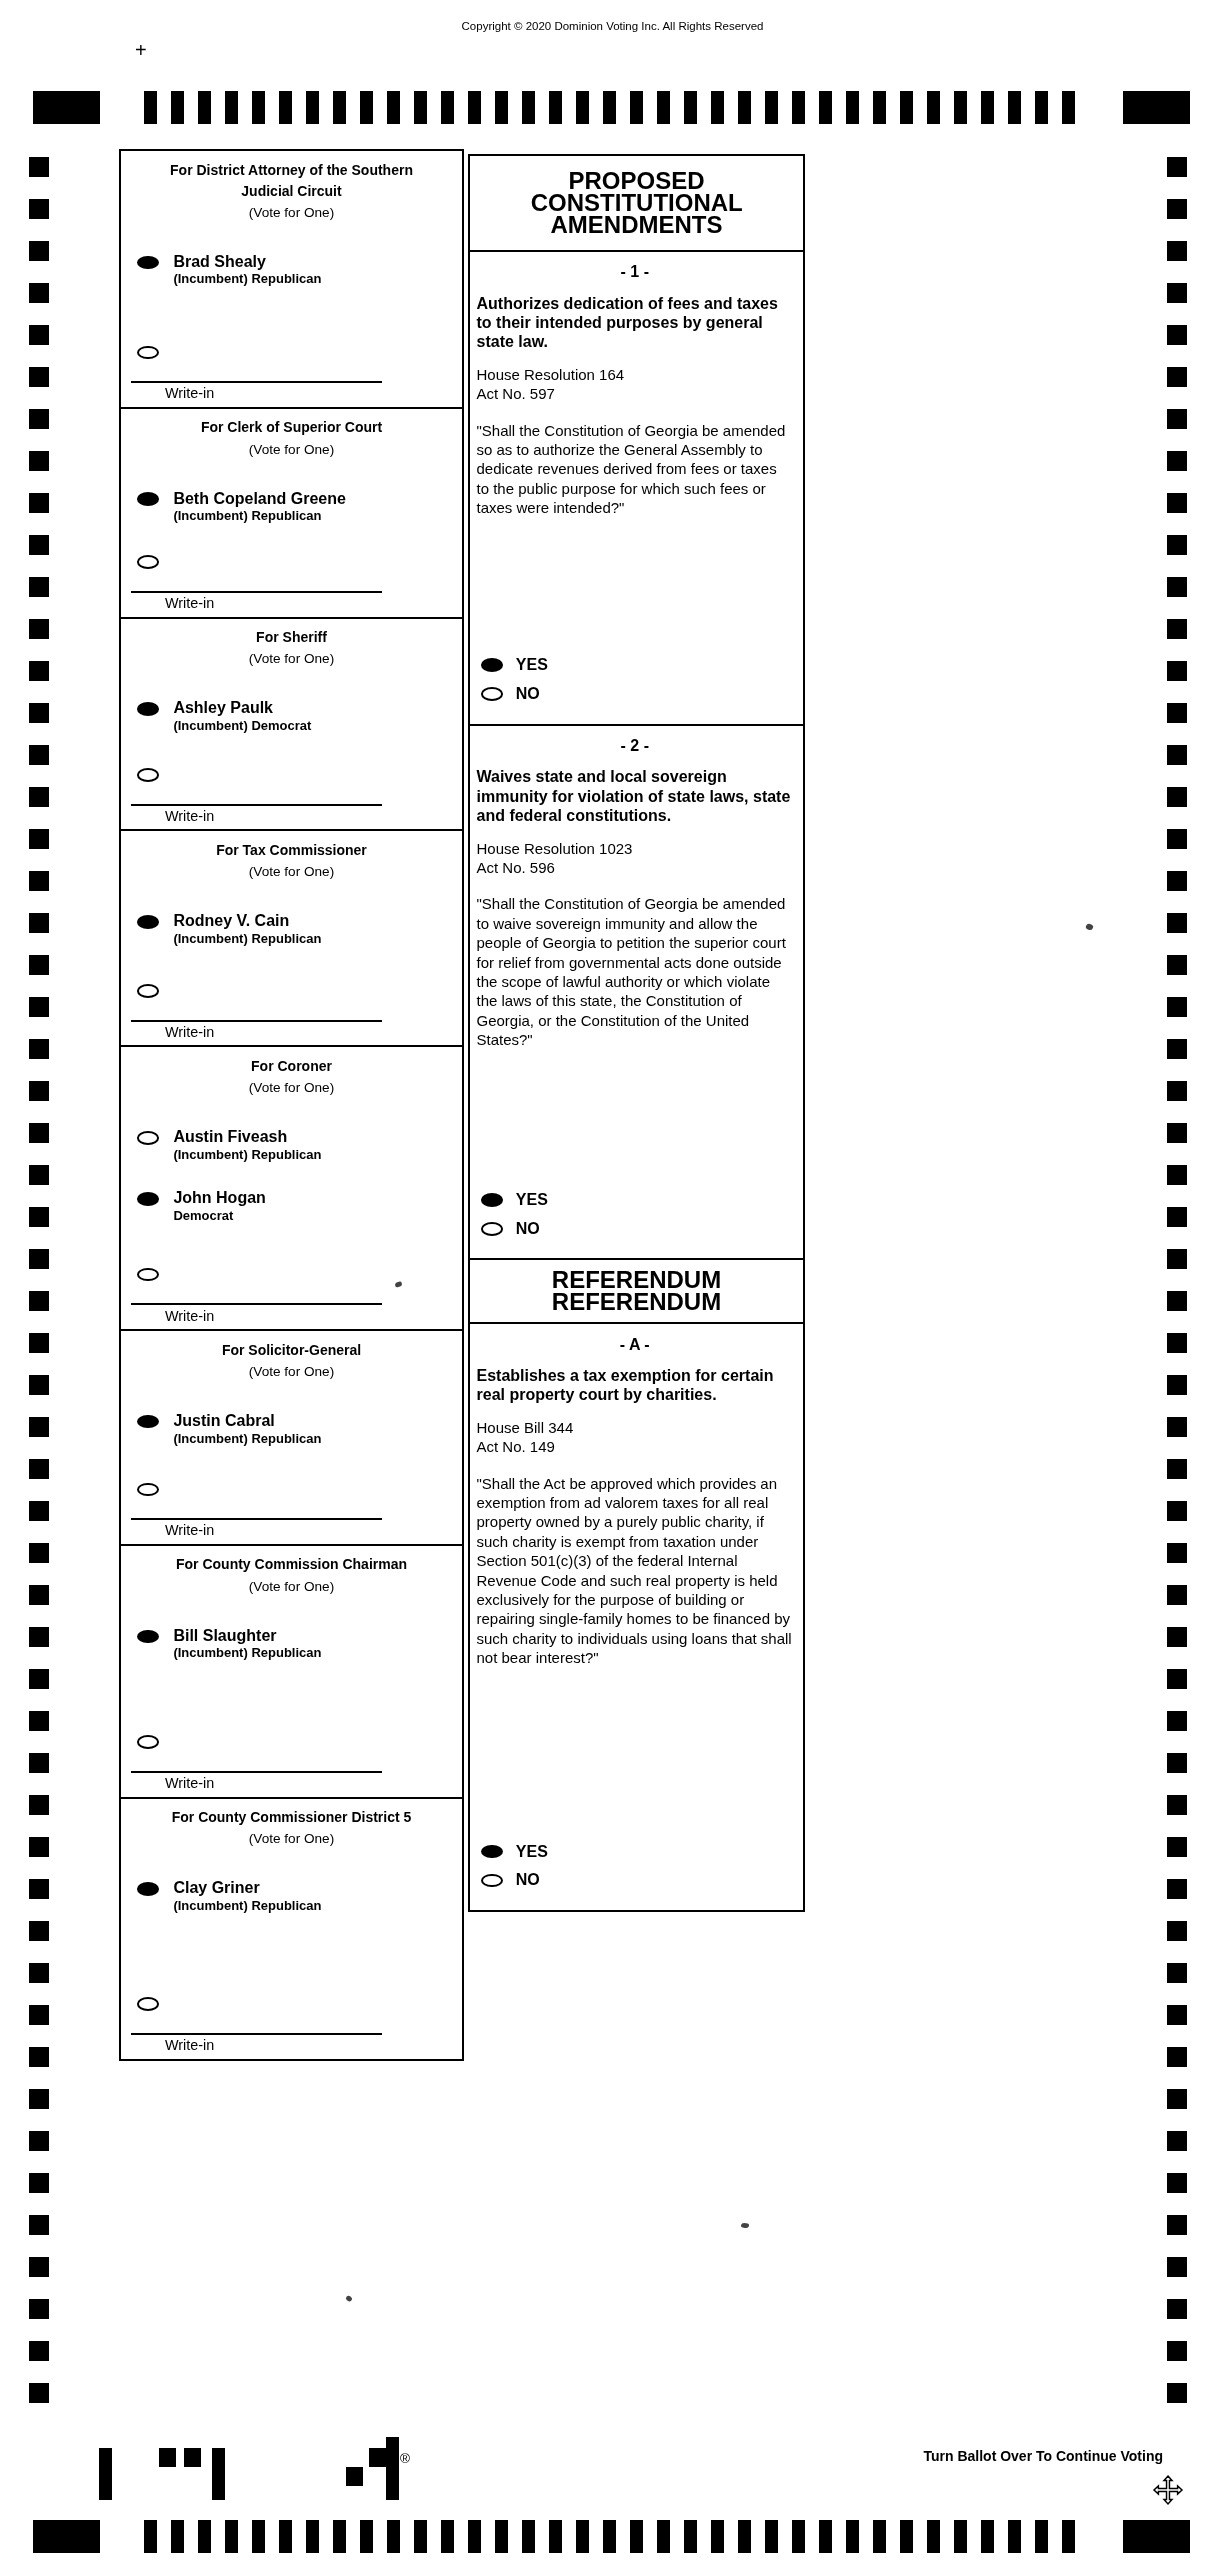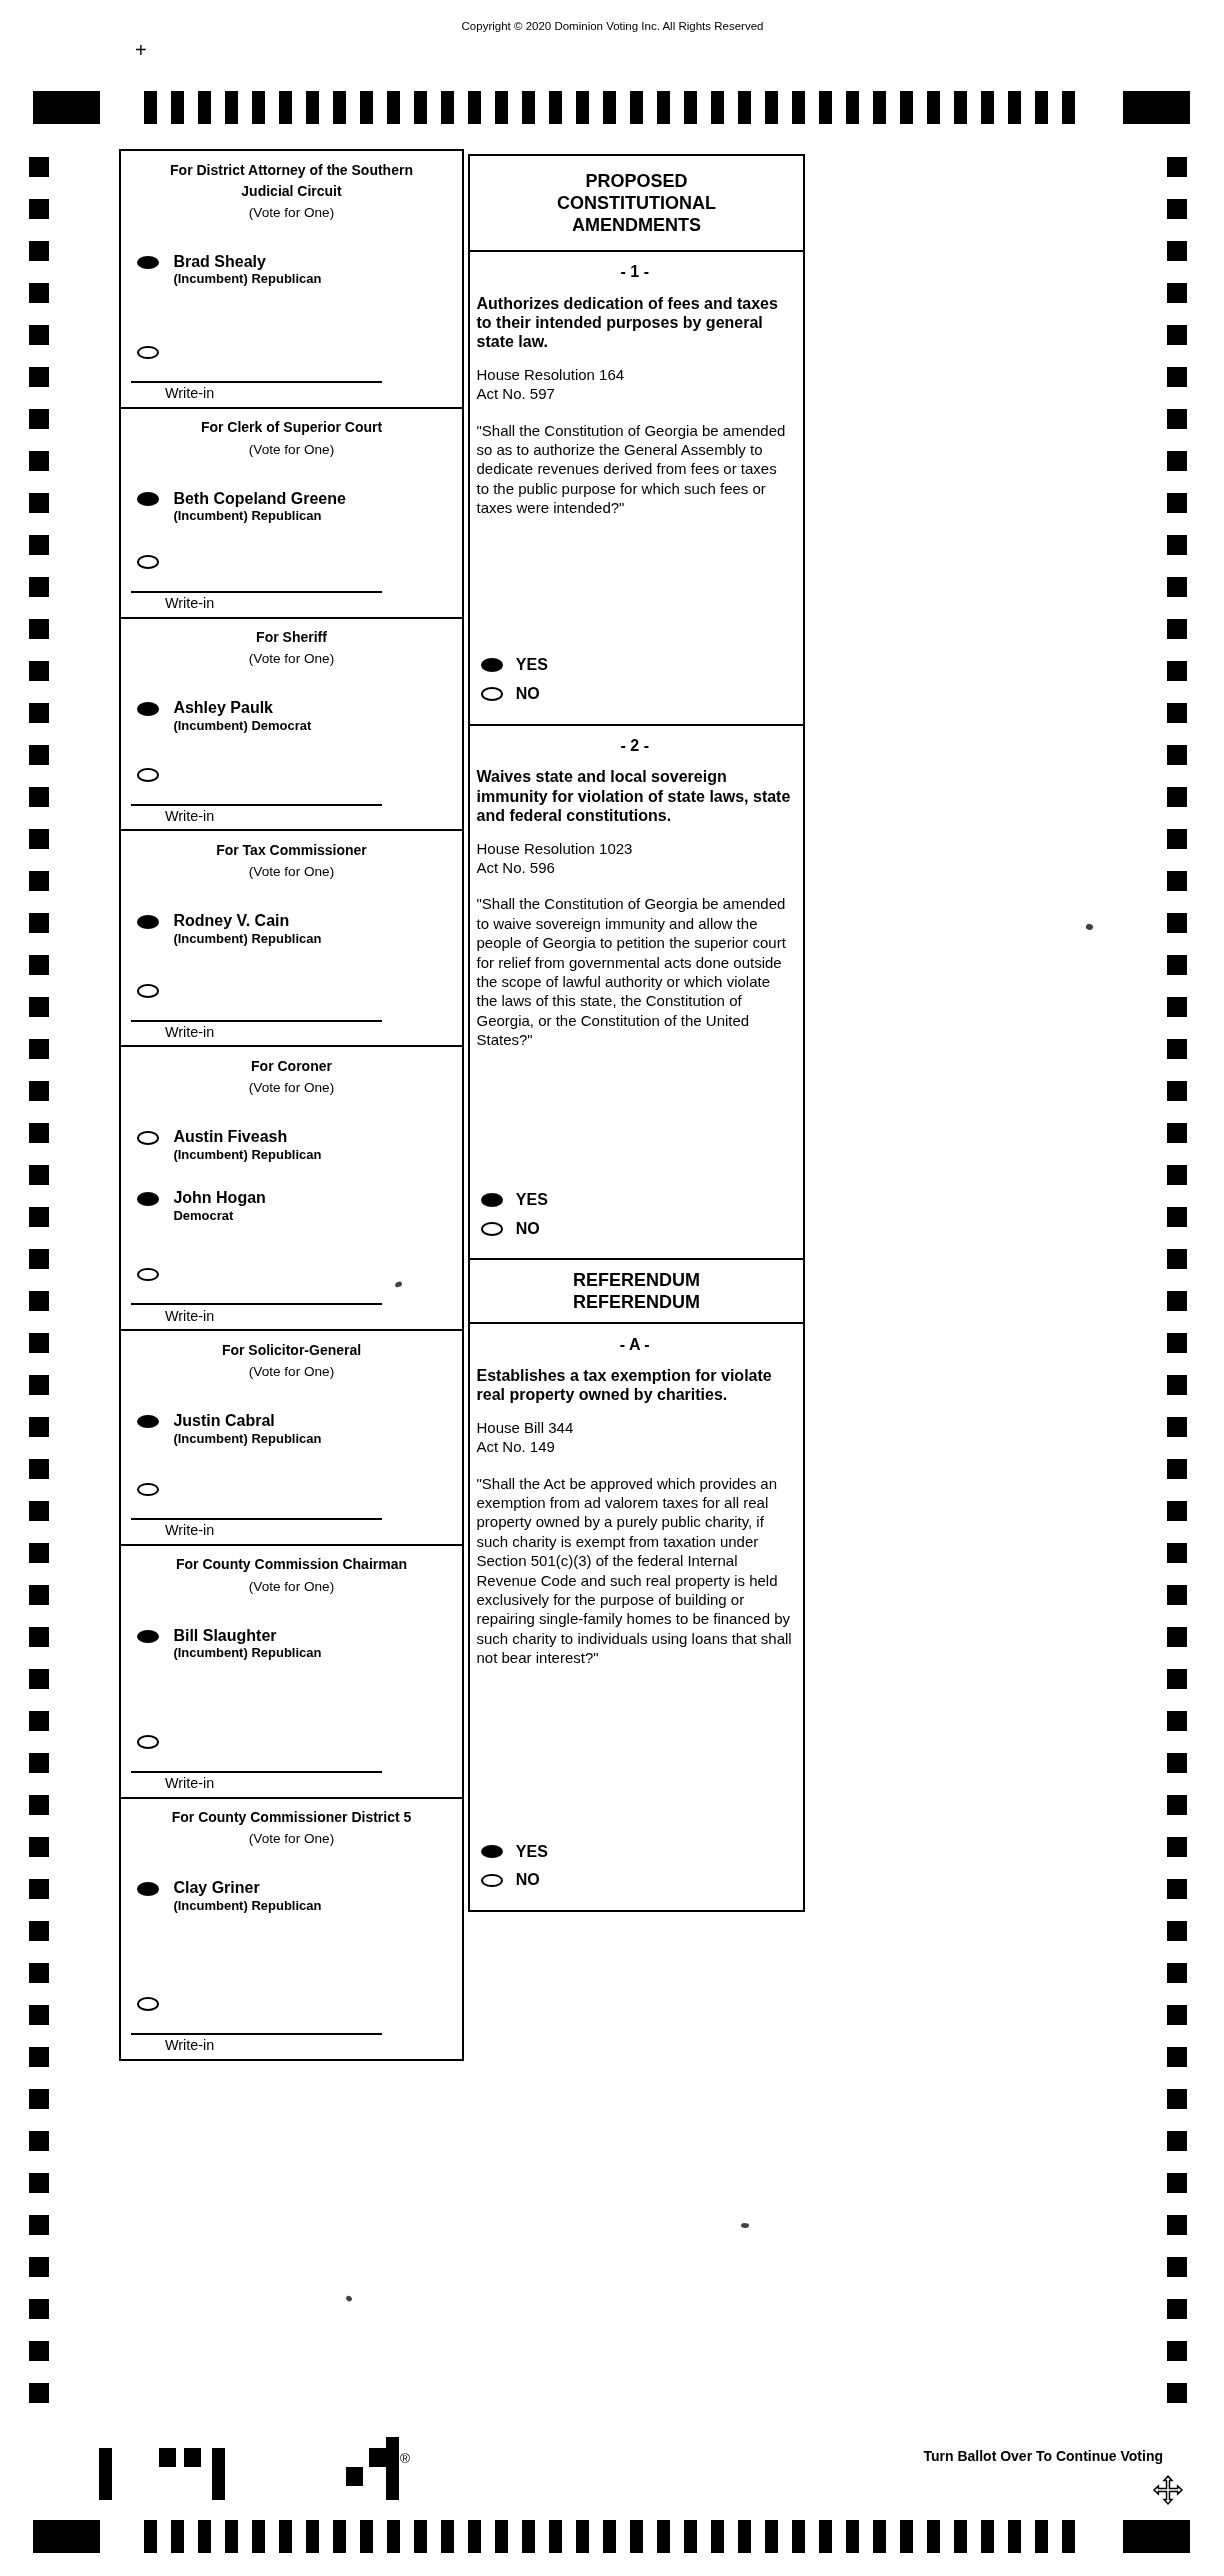--- a/index.html
+++ b/index.html
@@ -49,21 +49,21 @@
   .contest-bottom { margin-top:auto; padding-top:24.4px; }
   .writein-oval { margin-left:16px; margin-bottom:20px; }
   .writein-line { margin-left:10px; width:251px; border-top:2.2px solid #000; padding:2.2px 0 5.7px 34px; }
   .writein-label { font-weight:normal; font-size:14.4px; }
 
   
   .measures { position:absolute; left:468px; top:154px; width:337px; display:flex; flex-direction:column; }
   .mbox { border:2.2px solid #000; background:#fff; }
   .mbox + .mbox { margin-top:-2.2px; }
   .section-header { display:flex; align-items:center; justify-content:center; text-align:center;
-    font-weight:bold; font-size:18px; line-height:22px; padding:7.2px 79px; }
+    font-weight:bold; font-size:24px; line-height:22px; padding:7.2px 79px; }
   .measure { display:flex; flex-direction:column; padding:7.2px 10px 10px 6.5px; }
   .m-number { text-align:center; font-weight:bold; font-size:16px; line-height:18.7px; margin:4.3px 0 11.5px; }
   .m-summary { font-weight:bold; font-size:16px; line-height:19.4px; }
   .m-ref { font-size:15px; line-height:18.7px; margin-top:14.4px; }
   .m-question { font-size:15px; line-height:19.4px; margin-top:17px; }
   .m-options { margin-top:auto; padding-top:20px; margin-left:4.3px; }
   .m-option { display:flex; align-items:center; margin-bottom:10.8px; }
   .opt-label { font-weight:bold; font-size:16px; margin-left:13px; }
 
   
@@ -285,21 +285,21 @@
           <span class="oval"></span>
           <span class="opt-label">NO</span>
         </div>
       </div>
     </section>
 
     <section class="mbox section-header" style="min-height:66px">REFERENDUM REFERENDUM</section>
 
     <section class="mbox measure" style="min-height:590px">
       <div class="m-number">- A -</div>
-      <div class="m-summary">Establishes a tax exemption for violate real property owned by charities.</div>
+      <div class="m-summary">Establishes a tax exemption for certain real property court by charities.</div>
       <div class="m-ref">
         <div>House Bill 344</div>
         <div>Act No. 149</div>
       </div>
       <div class="m-question">"Shall the Act be approved which provides an exemption from ad valorem taxes for all real property owned by a purely public charity, if such charity is exempt from taxation under Section 501(c)(3) of the federal Internal Revenue Code and such real property is held exclusively for the purpose of building or repairing single-family homes to be financed by such charity to individuals using loans that shall not bear interest?"</div>
       <div class="m-options">
         <div class="m-option">
           <span class="oval filled"></span>
           <span class="opt-label">YES</span>
         </div>

